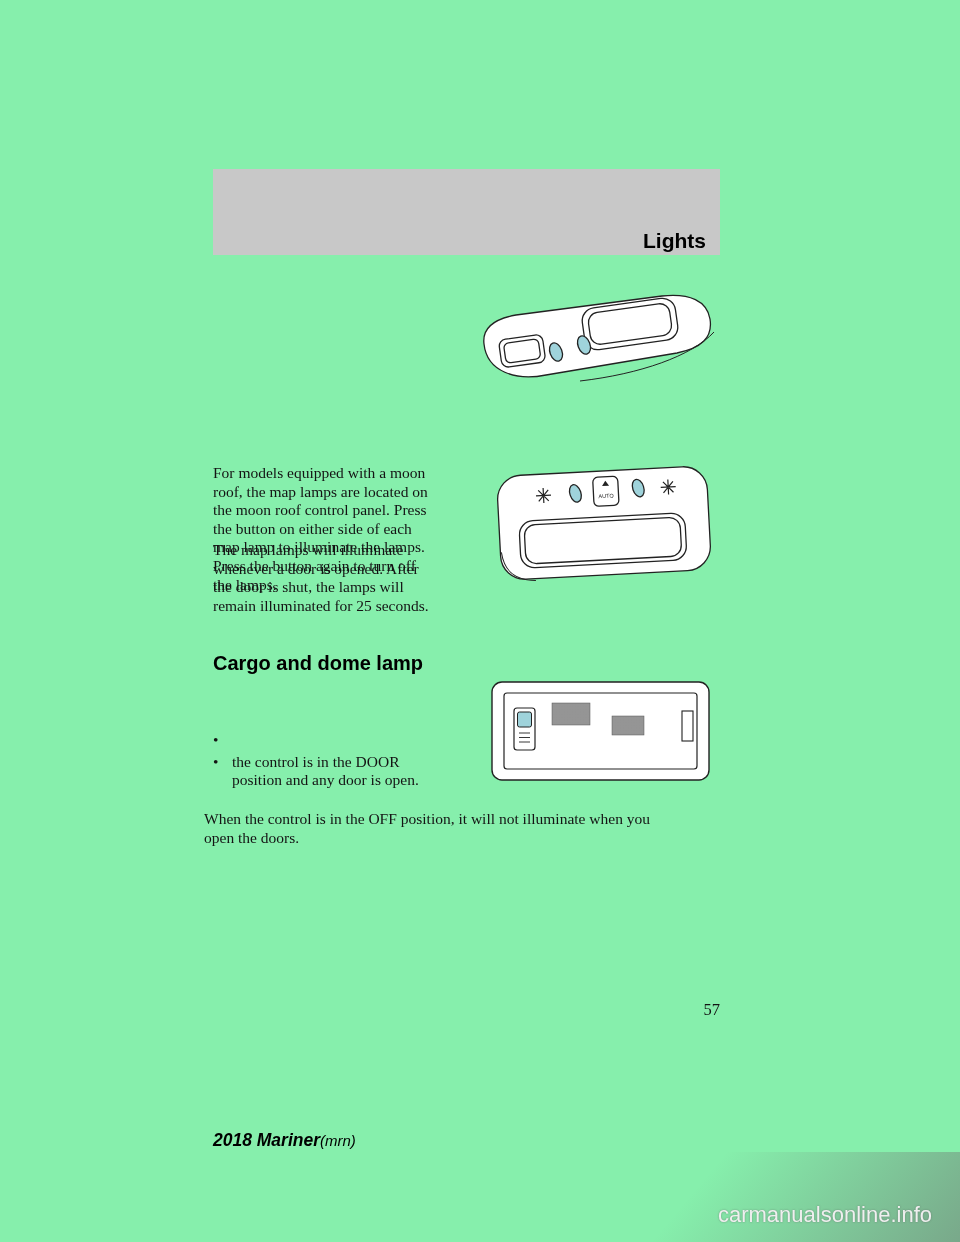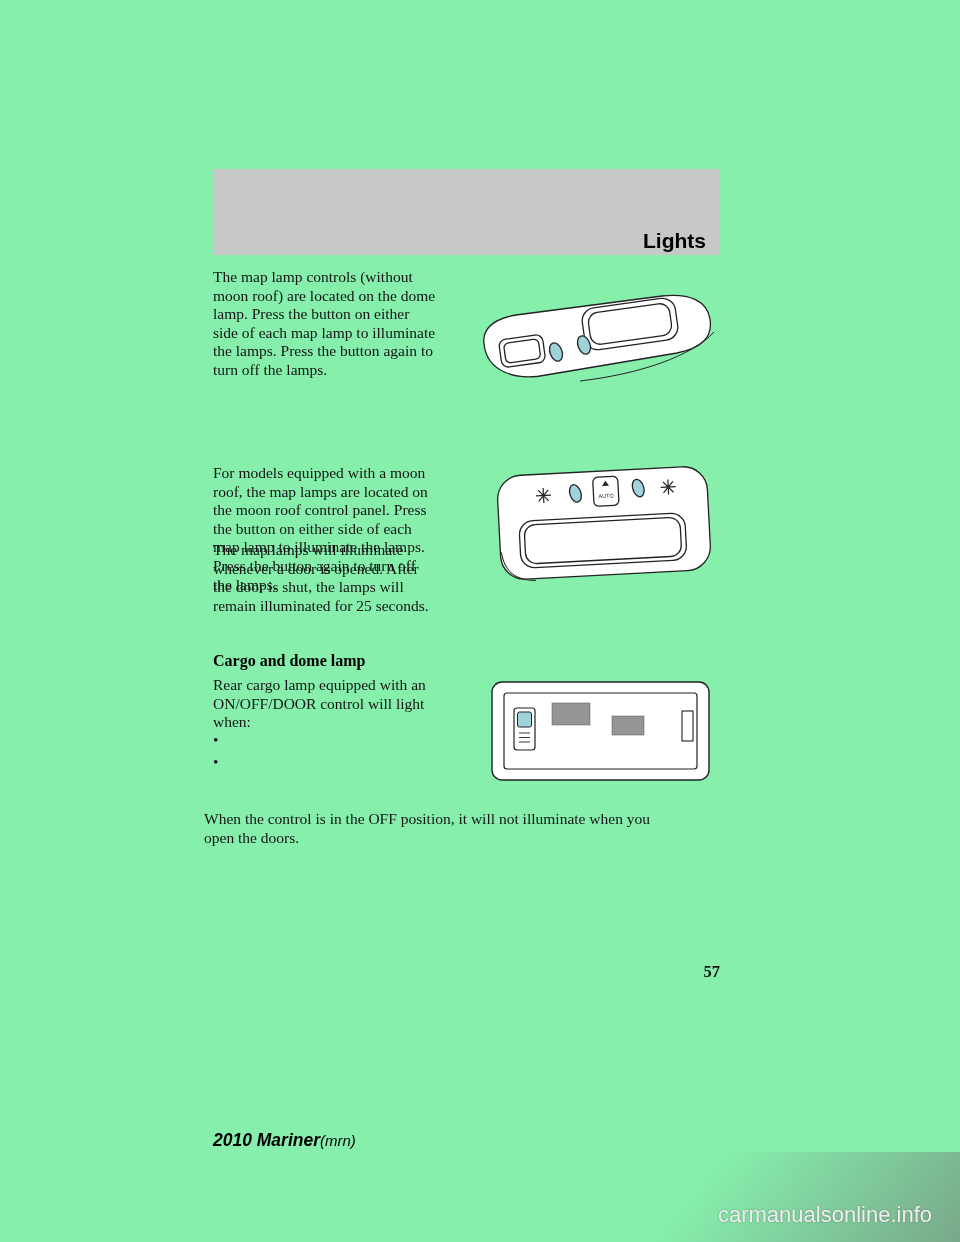--- a/index.html
+++ b/index.html
@@ -27,23 +27,23 @@
   }
   .header-title {
     position: absolute;
     right: 14px; bottom: 2px;
     font-family: "Liberation Sans", sans-serif;
     font-weight: bold;
     font-size: 21px;
     color: #000;
   }
   .section-heading {
-    font-family: Liberation Serif, serif;
+    font-family: Liberation Sans, sans-serif;
     font-weight: bold;
-    font-size: 16px;
+    font-size: 20px;
     color: #000;
   }
   .bullet-item { display: flex; margin-bottom: 3px; }
   .bullet-marker {
     width: 19px;
     flex: 0 0 19px;
     font-size: 15.5px;
     line-height: 18.6px;
   }
   .page-number {
@@ -83,26 +83,20 @@
 </style>
 </head>
 <body>
 
 <div class="page">
 
   <div class="abs header-bar">
     <div class="header-title">Lights</div>
   </div>
 
-  <div class="abs body-text" style="left:213px; top:268px; width:268px;">The map lamp controls (without
-moon roof) are located on the dome
-lamp. Press the button on either
-side of each map lamp to illuminate
-the lamps. Press the button again to
-turn off the lamps.</div>
 
   <figure class="abs" style="left:470px; top:288px;">
     <svg width="250" height="112" viewBox="0 0 250 112">
       <g fill="#ffffff" stroke="#222222" stroke-width="1.3">
         <path d="M 14,56 C 12,40 24,31 46,27 L 192,8 C 220,5 237,13 240,31 C 243,50 231,60 207,65 L 76,87 C 46,93 17,84 14,56 Z"></path>
         <path d="M 110,93 C 170,86 222,68 244,44" fill="none" stroke-width="1"></path>
         <g transform="rotate(-8 160 36)">
           <rect x="113" y="15" width="94" height="42" rx="13"></rect>
           <rect x="119" y="20" width="82" height="32" rx="10"></rect>
         </g>
@@ -148,30 +142,29 @@
     </svg>
   </figure>
 
   <div class="abs body-text" style="left:213px; top:541px; width:268px;">The map lamps will illuminate
 whenever a door is opened. After
 the door is shut, the lamps will
 remain illuminated for 25 seconds.</div>
 
   <div class="abs section-heading" style="left:213px; top:652px; width:300px;">Cargo and dome lamp</div>
 
-  <div class="abs body-text" style="left:213px; top:676px; width:268px;">Rear cargo lamp equipped with an
-ON/OFF/DOOR control will light
-when:</div>
 
   <div class="abs" style="left:213px; top:731px; width:268px;">
     <div class="bullet-item">
       <span class="bullet-marker">•</span>
     </div>
     <div class="bullet-item">
       <span class="bullet-marker">•</span>
+      <span class="body-text">the control is in the DOOR
+position and any door is open.</span>
     </div>
   </div>
 
   <figure class="abs" style="left:488px; top:678px;">
     <svg width="225" height="106" viewBox="0 0 225 106">
       <defs>
         <pattern id="hatchA" width="3.2" height="3.2" patternUnits="userSpaceOnUse">
           <path d="M0,0.8 H3.2 M0,2.4 H3.2" stroke="#333333" stroke-width="0.55"></path>
           <path d="M0.8,0 V3.2 M2.4,0 V3.2" stroke="#333333" stroke-width="0.45"></path>
         </pattern>
@@ -187,25 +180,25 @@
         <rect x="64" y="25" width="38" height="22" fill="url(#hatchA)" stroke="#555555" stroke-width="0.5"></rect>
         <rect x="124" y="38" width="32" height="19" fill="url(#hatchA)" stroke="#555555" stroke-width="0.5"></rect>
         <rect x="194" y="33" width="11" height="30" stroke-width="1.1"></rect>
       </g>
     </svg>
   </figure>
 
   <div class="abs body-text" style="left:204px; top:810px; width:530px;">When the control is in the OFF position, it will not illuminate when you
 open the doors.</div>
 
-  <div class="abs page-number" style="left:620px; top:962px; width:100px;font-weight:bold;">57</div>
+  <div class="abs page-number" style="left:620px; top:1000px; width:100px;">57</div>
 
   <div class="abs footer" style="left:213px; top:1128px; width:400px;">
     <div>
-      <span>2010 Mariner</span><span class="light">(mrn)</span>
+      <span>2018 Mariner</span><span class="light">(mrn)</span>
     </div>
   </div>
 
   <div class="watermark-corner">
     <span class="watermark-text">carmanualsonline.info</span>
   </div>
 
 </div>
 
 </body></html>

